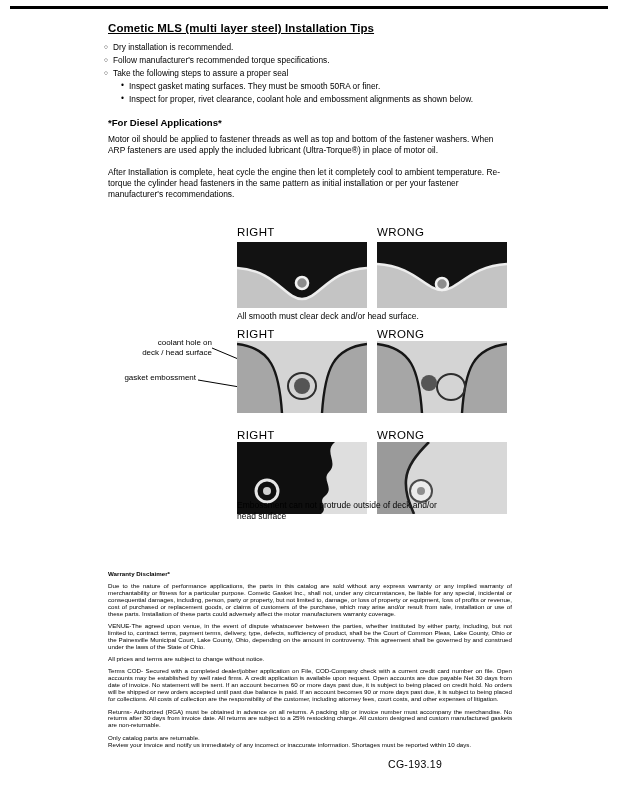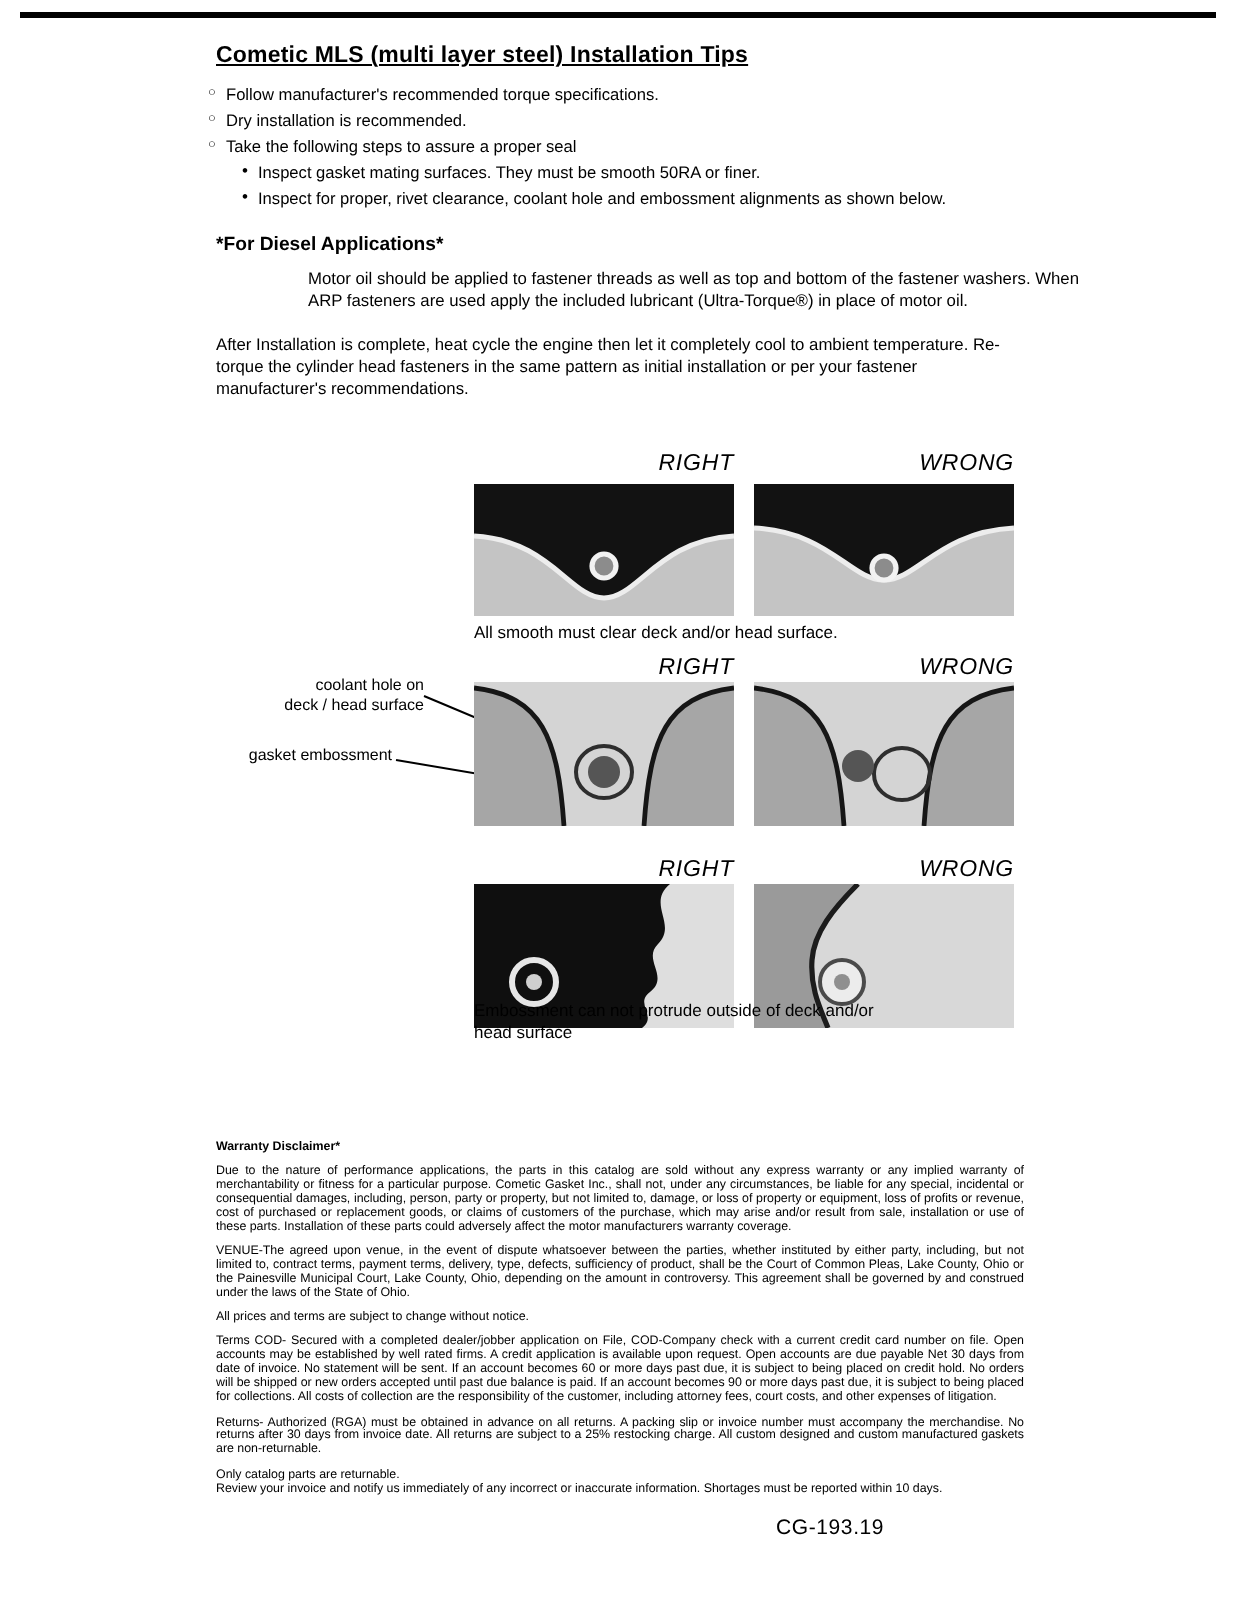--- a/index.html
+++ b/index.html
@@ -19,25 +19,25 @@
   }
 
   .tips { position:absolute; left:104px; top:42px; font-size:8.3px; width:430px; }
   .tip { position:relative; padding-left:9px; margin-bottom:3px; }
   .tip::before { content:"○"; position:absolute; left:0; top:0.5px; font-size:6.5px; }
   .subtip { position:relative; padding-left:8px; margin-left:17px; margin-bottom:3px; }
   .subtip::before { content:"•"; position:absolute; left:0; top:-1px; font-size:8.5px; }
 
   .diesel-heading { position:absolute; left:108px; top:117px; font-size:9.6px; font-weight:bold; }
   .para { position:absolute; left:108px; width:404px; font-size:8.4px; line-height:10.8px; }
-  .para1 { top:134px;margin-left:46px; }
+  .para1 { top:134px; }
   .para2 { top:167px; }
   .note  { position:absolute; left:108px; top:207px; font-size:8.4px; }
 
-  .rw-label { position:absolute; width:130px; text-align:right; font-size:11.5px; letter-spacing:0.4px;font-style:italic; }
+  .rw-label { position:absolute; width:130px; text-align:left; font-size:11.5px; letter-spacing:0.4px; }
   .diag { position:absolute; width:130px; }
   .diag svg { display:block; }
 
   .caption { position:absolute; left:237px; font-size:8.5px; line-height:11px; }
   .caption3 { width:205px; }
 
   .annot { position:absolute; font-size:8px; line-height:10px; text-align:right; }
   .annot1 { left:128px; top:338px; width:84px; }
   .annot2 { left:108px; top:373px; width:88px; }
   .annot-lines { position:absolute; left:190px; top:338px; width:140px; height:75px; pointer-events:none; }
@@ -51,22 +51,22 @@
 </style>
 </head>
 <body>
 
 <div class="page">
   <div class="topline"></div>
 
   <h1 class="title">Cometic MLS (multi layer steel) Installation Tips</h1>
 
   <div class="tips">
+    <div class="tip">Dry installation is recommended.</div>
     <div class="tip">Follow manufacturer's recommended torque specifications.</div>
-    <div class="tip">Dry installation is recommended.</div>
     <div class="tip">Take the following steps to assure a proper seal</div>
     <div class="subtip">Inspect gasket mating surfaces.  They must be smooth 50RA or finer.</div>
     <div class="subtip">Inspect for proper, rivet clearance, coolant hole and embossment alignments as shown below.</div>
   </div>
 
   <h2 class="diesel-heading">*For Diesel Applications*</h2>
   <p class="para para1">Motor oil should be applied to fastener threads as well as top and bottom of the fastener washers. When ARP fasteners are used apply the included lubricant (Ultra-Torque®) in place of motor oil.</p>
   <p class="para para2">After Installation is complete, heat cycle the engine then let it completely cool to ambient temperature. Re-torque the cylinder head fasteners in the same pattern as initial installation or per your fastener manufacturer's recommendations.</p>
 
   <div class="rw-label" style="left:237px; top:226px;">RIGHT</div>

